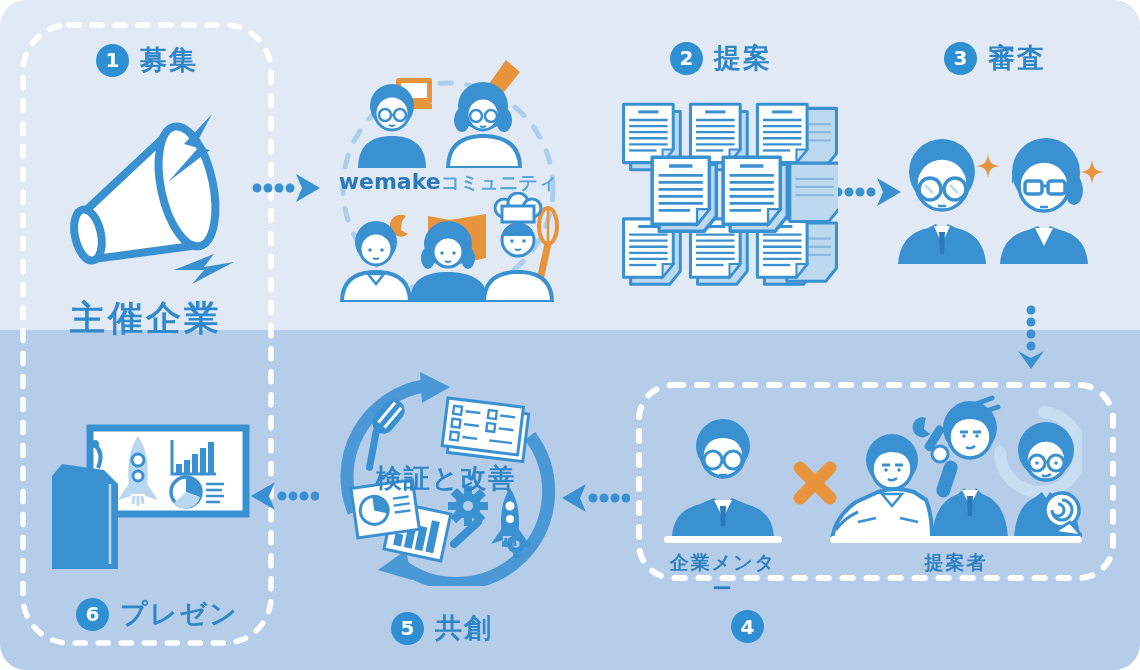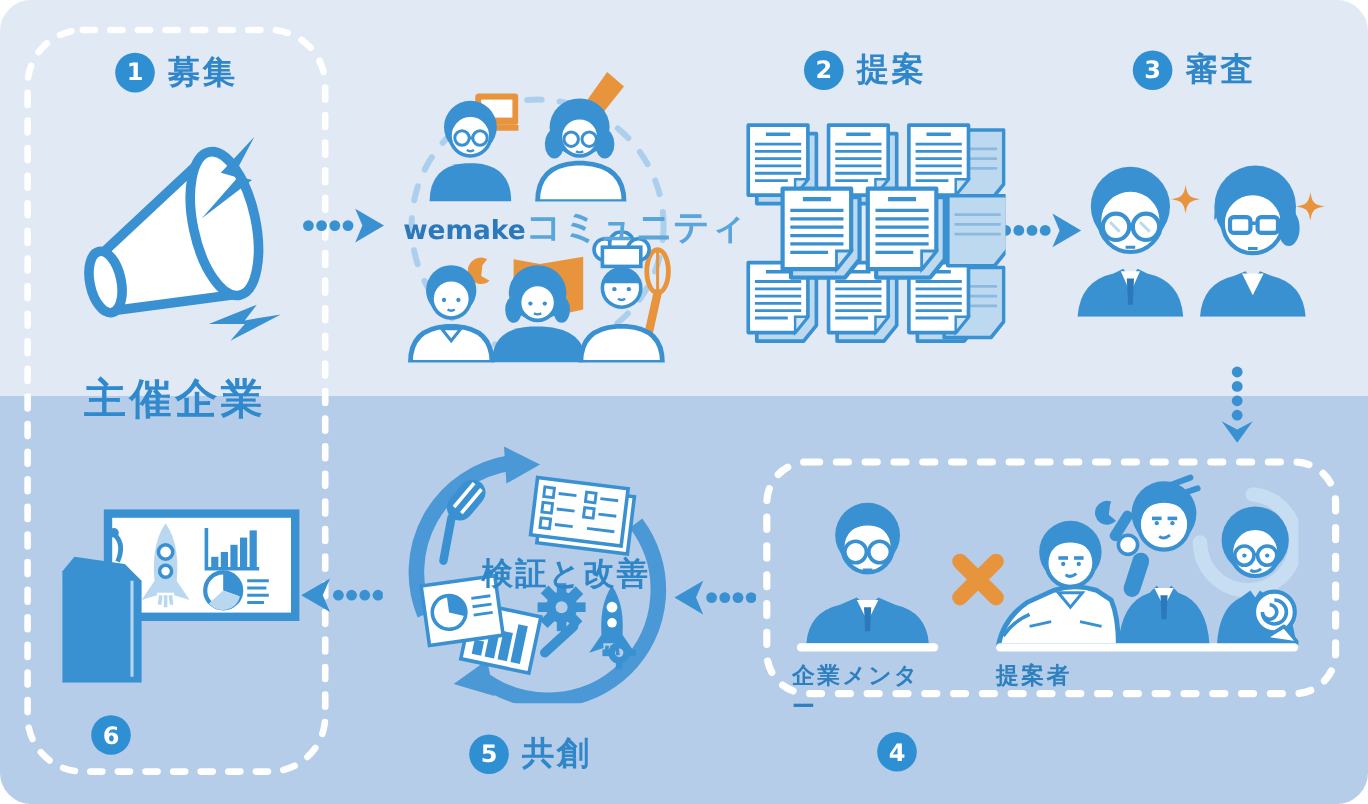--- a/index.html
+++ b/index.html
@@ -5,27 +5,27 @@
   html,body{margin:0;padding:0;background:#ffffff;font-family:"DejaVu Sans",sans-serif;}
   .canvas{position:relative;width:1140px;height:670px;border-radius:26px;overflow:hidden;}
   .abs{position:absolute;}
   .band-top{left:0;top:0;width:1140px;height:330px;background:#e1e9f5;}
   .band-bottom{left:0;top:330px;width:1140px;height:340px;background:#b5cde8;}
   .step-label{display:flex;align-items:center;gap:11px;font-weight:bold;color:#2f86c8;
               font-size:27px;letter-spacing:2px;white-space:nowrap;}
   .badge{width:33px;height:33px;border-radius:50%;background:#2e8fd2;color:#fff;
          display:flex;align-items:center;justify-content:center;font-size:20px;
          font-weight:bold;letter-spacing:0;flex:0 0 auto;}
-  .host-label{left:22px;top:309px;width:248px;text-align:center;font-size:35px;
+  .host-label{left:22px;top:295px;width:248px;text-align:center;font-size:35px;
               font-weight:bold;color:#3189cd;letter-spacing:3px;}
   .community-label{left:336px;top:169px;width:224px;text-align:center;white-space:nowrap;}
   .community-label .en{font-size:22px;font-weight:bold;color:#2b78ba;}
-  .community-label .ja{font-size:30px;font-weight:bold;color:#5aa6da;}
-  .zone-sublabel{text-align:left;font-size:19px;font-weight:bold;color:#2e7fc0;letter-spacing:2px;}
-  .cycle-label{left:350px;top:461px;width:192px;text-align:right;font-size:26px;
+  .community-label .ja{font-size:19px;font-weight:bold;color:#5aa6da;}
+  .zone-sublabel{text-align:center;font-size:19px;font-weight:bold;color:#2e7fc0;letter-spacing:2px;}
+  .cycle-label{left:350px;top:461px;width:192px;text-align:center;font-size:26px;
                font-weight:bold;color:#2e86c9;letter-spacing:2px;}
   svg{display:block;}
 </style>
 </head>
 <body>
 
 <div class="canvas">
   <div class="abs band-top"></div>
   <div class="abs band-bottom"></div>
 
@@ -449,14 +449,15 @@
     <g>
       <polygon points="6,145 6,52 16,40 58,46 72,60 72,145" fill="#3a91d2"></polygon>
       <path d="M52,44 Q58,30 50,22" fill="none" stroke="#3a91d2" stroke-width="4"></path>
       <circle cx="49" cy="20" r="4" fill="#3a91d2"></circle>
       <line x1="64" y1="60" x2="64" y2="140" stroke="#b9d8ef" stroke-width="2.5"></line>
     </g>
   </svg>
 
   <div class="abs step-label" style="left:76px;top:596px">
     <span class="badge">6</span>
+    <span>プレゼン</span>
   </div>
 </div>
 
 </body></html>

